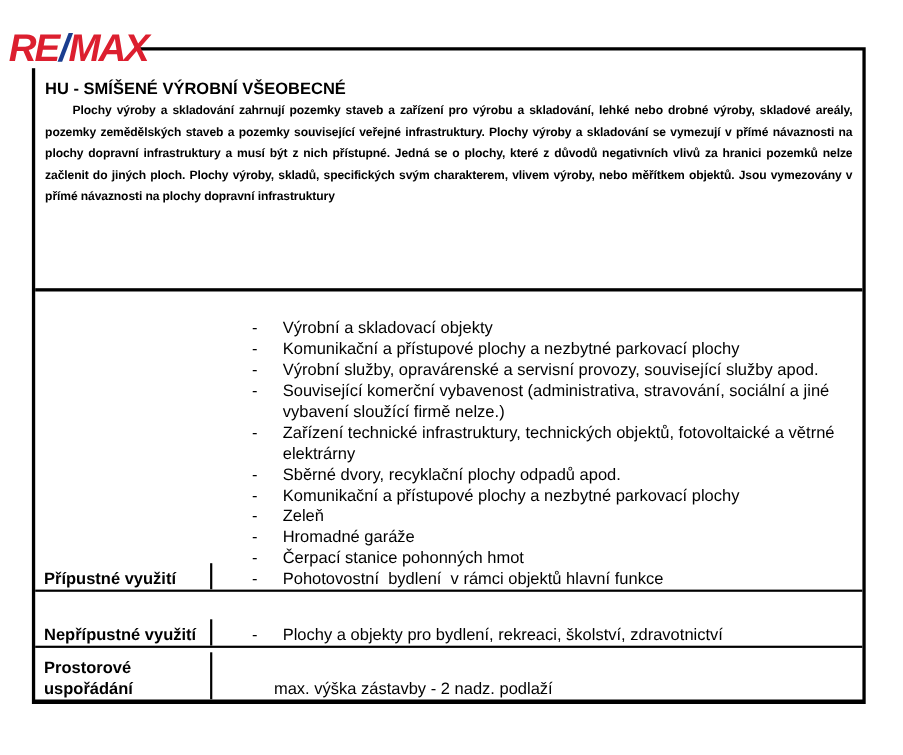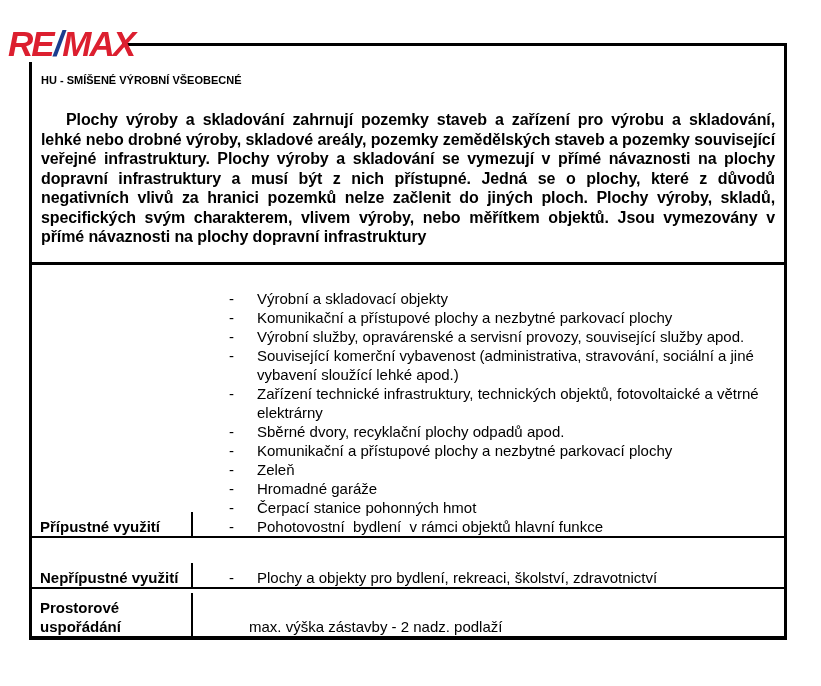--- a/index.html
+++ b/index.html
@@ -57,28 +57,28 @@
     z-index: 1;
   }
   
   .intro {
     height: 216px;
     box-sizing: border-box;
     padding: 25px 9px 0 9px;
     overflow: hidden;
   }
   .heading {
-    font-size: 11px;
-    font-weight: bold;
-    line-height: 19px;
-    margin-bottom: 20px;
+    font-size: 15px;
+    font-weight: bold;
+    line-height: 19px;
+    margin-bottom: 2px;
   }
   .intro-par {
     margin: 0;
-    font-size: 16px;
+    font-size: 11px;
     font-weight: bold;
     line-height: 19.5px;
     letter-spacing: -0.1px;
     text-align: justify;
     text-align-last: left;
     text-indent: 25px;
   }
   
   .trow {
     display: flex;
@@ -154,21 +154,21 @@
           <div class="bullet-item">
             <span class="dash">-</span>
             <span class="btext">Komunikační a přístupové plochy a nezbytné parkovací plochy</span>
           </div>
           <div class="bullet-item">
             <span class="dash">-</span>
             <span class="btext">Výrobní služby, opravárenské a servisní provozy, související služby apod.</span>
           </div>
           <div class="bullet-item">
             <span class="dash">-</span>
-            <span class="btext">Související komerční vybavenost (administrativa, stravování, sociální a jiné vybavení sloužící lehké apod.)</span>
+            <span class="btext">Související komerční vybavenost (administrativa, stravování, sociální a jiné vybavení sloužící firmě nelze.)</span>
           </div>
           <div class="bullet-item">
             <span class="dash">-</span>
             <span class="btext">Zařízení technické infrastruktury, technických objektů, fotovoltaické a větrné elektrárny</span>
           </div>
           <div class="bullet-item">
             <span class="dash">-</span>
             <span class="btext">Sběrné dvory, recyklační plochy odpadů apod.</span>
           </div>
           <div class="bullet-item">

